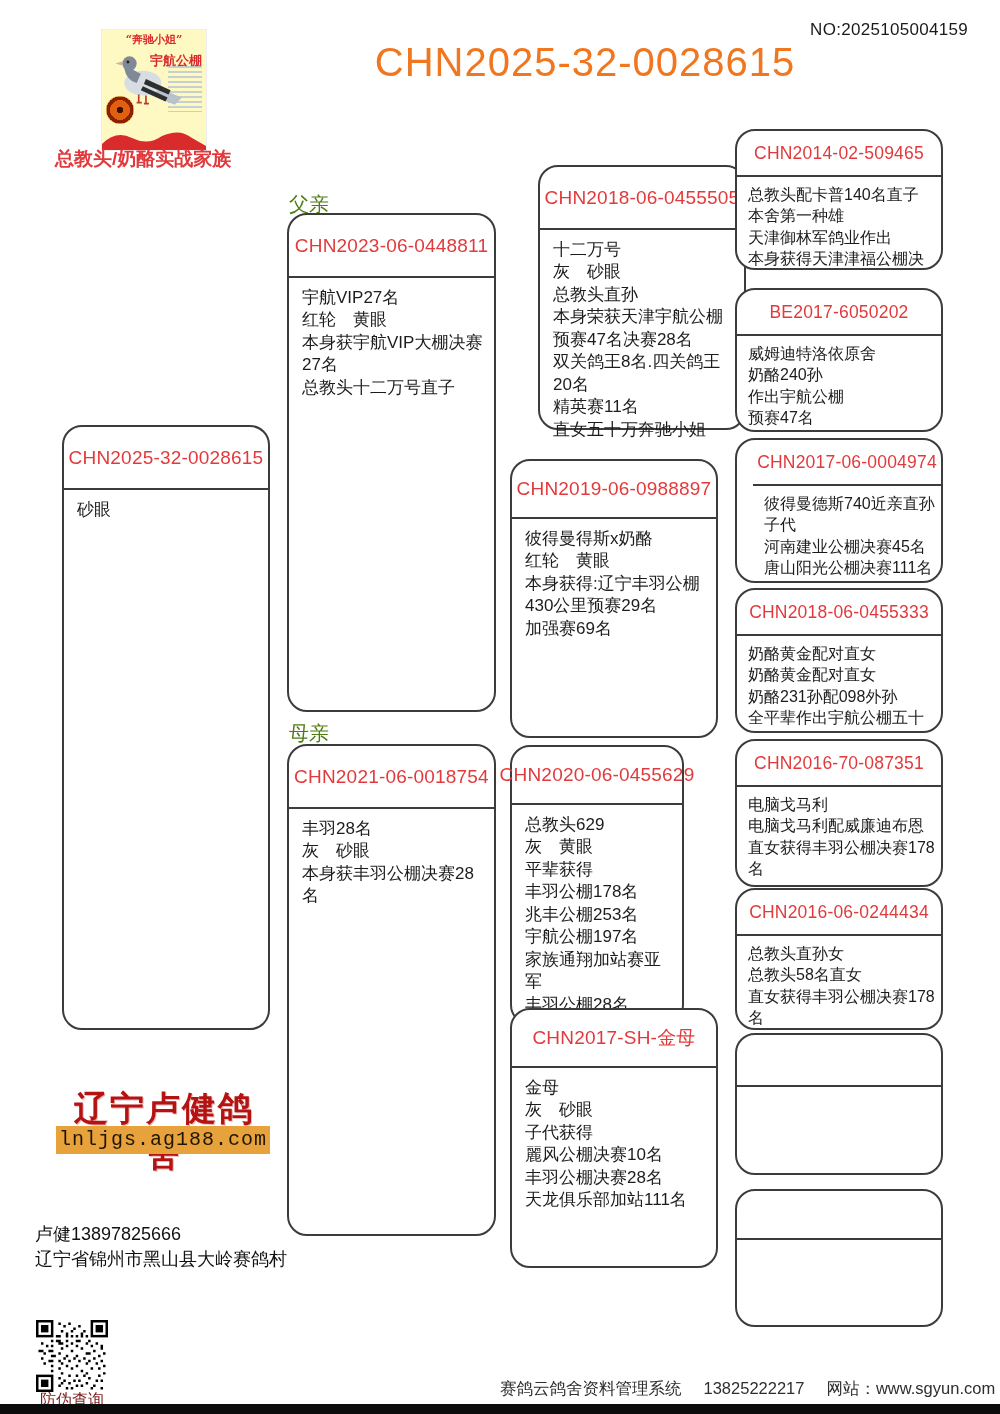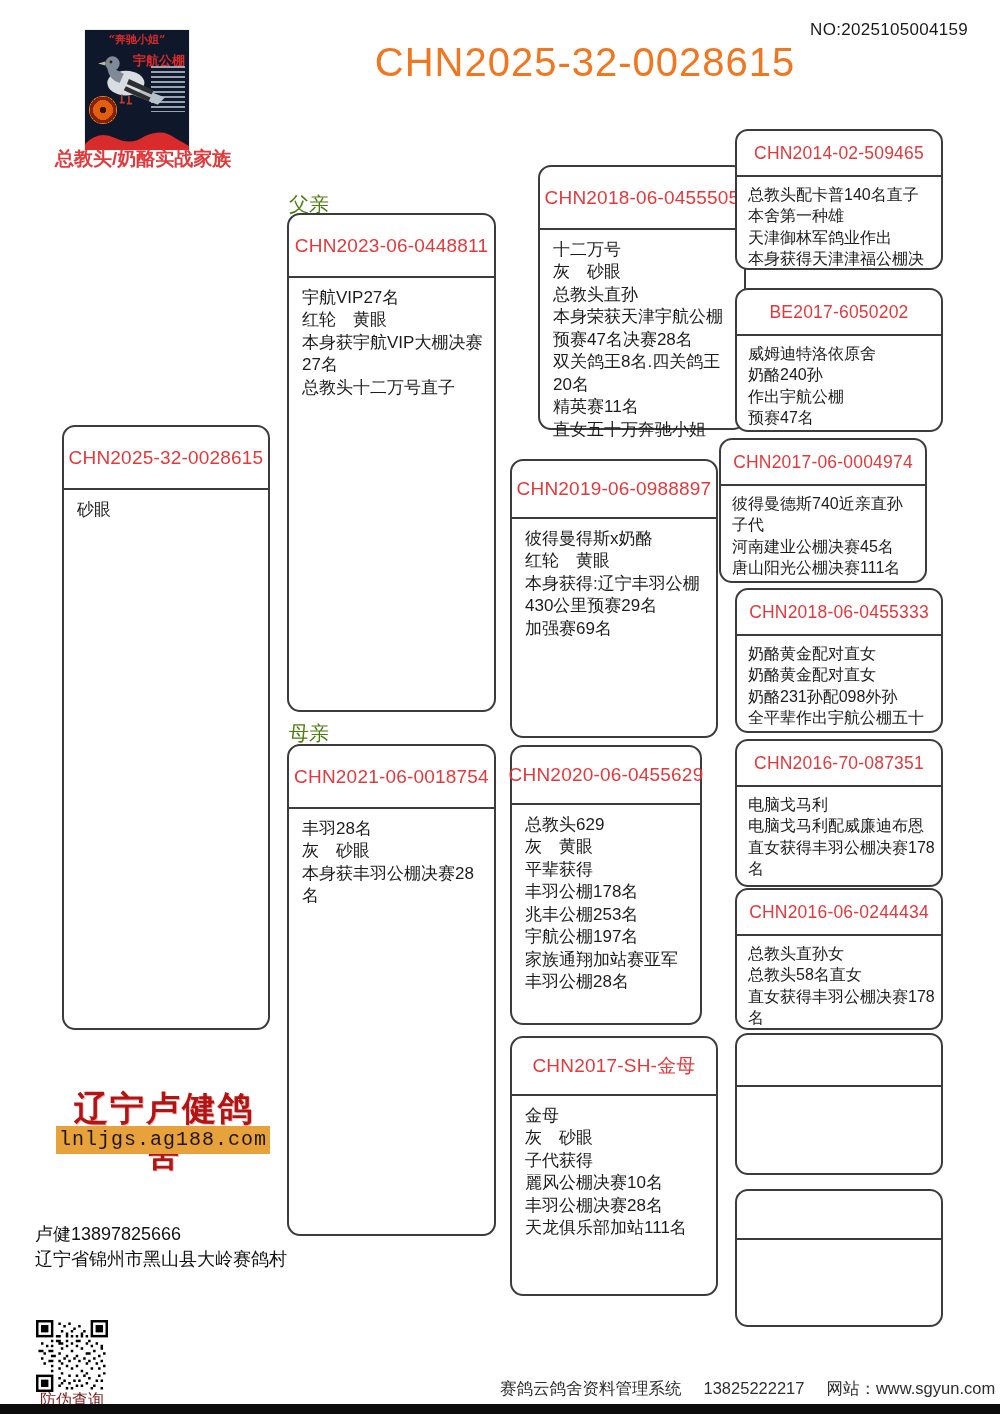--- a/index.html
+++ b/index.html
@@ -4,33 +4,33 @@
 <style>
   html,body{margin:0;padding:0;background:#e9e9e9;}
   .page{position:relative;width:1000px;height:1414px;margin:0 auto;background:#ffffff;
         font-family:"Liberation Sans","DejaVu Sans",sans-serif;overflow:hidden;color:#1c1c1c;}
   
   .no-label{position:absolute;top:20px;right:32px;font-size:17px;color:#1a1a1a;letter-spacing:.3px;}
   .main-title{position:absolute;left:350px;top:40px;width:470px;text-align:center;
               font-size:40px;color:var(--accent,#f0761f);letter-spacing:1px;}
   .family-line{position:absolute;left:55px;top:146px;font-size:19px;font-weight:bold;color:var(--ring,#e23a3c);}
   
-  .logo-card{position:absolute;left:85px;top:30px;width:104px;height:120px;background:#0f172a;
+  .logo-card{position:absolute;left:102px;top:30px;width:104px;height:120px;background:#fef9c3;
              box-shadow:0 0 0 1px #eee;}
   .logo-caption{position:absolute;top:2px;left:0;width:100%;text-align:center;font-size:11px;
                 font-weight:bold;color:#d92b2b;font-family:"DejaVu Serif",serif;}
   .logo-side-text{position:absolute;top:22px;right:4px;font-size:13px;font-weight:bold;color:#d92b2b;}
   .logo-award-lines{position:absolute;top:36px;right:4px;width:34px;height:46px;
         background:repeating-linear-gradient(#b9c6d2 0 2px,transparent 2px 5px);opacity:.8;}
   .logo-eye{position:absolute;left:4px;bottom:26px;width:28px;height:28px;border-radius:50%;
         background:radial-gradient(circle,#3c0f00 0 15%,#e06010 15% 50%,#8a2000 50% 68%,#d49028 68% 100%);}
   .logo-wave{position:absolute;left:0;bottom:0;width:100%;height:22px;}
   .logo-pigeon{position:absolute;left:10px;top:14px;width:72px;height:72px;}
   
-  .pbox{position:absolute;border:2px solid #3c3c3c;border-radius:13px;background:#fff;box-sizing:border-box;}
+  .pbox{position:absolute;border:2px solid #3c3c3c;border-radius:20px;background:#fff;box-sizing:border-box;}
   .pbox-head{display:flex;align-items:center;justify-content:center;border-bottom:2px solid #3c3c3c;box-sizing:border-box;}
   .head-lg{height:63px;} .head-md{height:58px;} .head-sm{height:46px;} .head-e1{height:52px;} .head-e2{height:49px;}
   .ring{color:var(--ring,#e23a3c);font-size:19px;letter-spacing:.2px;white-space:nowrap;}
   .ring-sm{font-size:17.5px;}
   .pbox-body{padding:9px 8px 0 13px;font-size:17px;line-height:1.32;}
   .body-sm{font-size:16px;line-height:1.34;padding:7px 6px 0 11px;}
   .gen-label{position:absolute;font-size:20px;color:#4d7c0f;}
   
   .shop-name{position:absolute;left:58px;top:1086px;width:212px;text-align:center;font-size:34px;font-weight:bold;
              color:var(--brand,#b51212);font-family:"DejaVu Serif","Liberation Serif",serif;
@@ -129,36 +129,36 @@
     <div class="pbox-head head-md">
         <div class="ring">CHN2019-06-0988897</div>
       </div>
     <div class="pbox-body">
         <div class="body-line">彼得曼得斯x奶酪</div>
         <div class="body-line">红轮　黄眼</div>
         <div class="body-line">本身获得:辽宁丰羽公棚430公里预赛29名</div>
         <div class="body-line">加强赛69名</div>
       </div>
   </div>
-  <div class="pbox" style="left:510px;top:745px;width:192px;height:280px;">
+  <div class="pbox" style="left:510px;top:745px;width:174px;height:280px;">
     <div class="pbox-head head-md">
         <div class="ring">CHN2020-06-0455629</div>
       </div>
     <div class="pbox-body">
         <div class="body-line">总教头629</div>
         <div class="body-line">灰　黄眼</div>
         <div class="body-line">平辈获得</div>
         <div class="body-line">丰羽公棚178名</div>
         <div class="body-line">兆丰公棚253名</div>
         <div class="body-line">宇航公棚197名</div>
         <div class="body-line">家族通翔加站赛亚军</div>
         <div class="body-line">丰羽公棚28名</div>
       </div>
   </div>
-  <div class="pbox" style="left:510px;top:1036px;width:208px;height:260px;">
+  <div class="pbox" style="left:510px;top:1008px;width:208px;height:260px;">
     <div class="pbox-head head-md">
         <div class="ring">CHN2017-SH-金母</div>
       </div>
     <div class="pbox-body">
         <div class="body-line">金母</div>
         <div class="body-line">灰　砂眼</div>
         <div class="body-line">子代获得</div>
         <div class="body-line">麗风公棚决赛10名</div>
         <div class="body-line">丰羽公棚决赛28名</div>
         <div class="body-line">天龙俱乐部加站111名</div>
@@ -180,21 +180,21 @@
     <div class="pbox-head head-sm">
         <div class="ring ring-sm">BE2017-6050202</div>
       </div>
     <div class="pbox-body body-sm">
         <div class="body-line">威姆迪特洛依原舍</div>
         <div class="body-line">奶酪240孙</div>
         <div class="body-line">作出宇航公棚</div>
         <div class="body-line">预赛47名</div>
       </div>
   </div>
-  <div class="pbox" style="left:719px;top:438px;width:208px;height:145px;">
+  <div class="pbox" style="left:735px;top:438px;width:208px;height:145px;padding-left:16px;">
     <div class="pbox-head head-sm">
         <div class="ring ring-sm">CHN2017-06-0004974</div>
       </div>
     <div class="pbox-body body-sm">
         <div class="body-line">彼得曼德斯740近亲直孙</div>
         <div class="body-line">子代</div>
         <div class="body-line">河南建业公棚决赛45名</div>
         <div class="body-line">唐山阳光公棚决赛111名</div>
       </div>
   </div>

